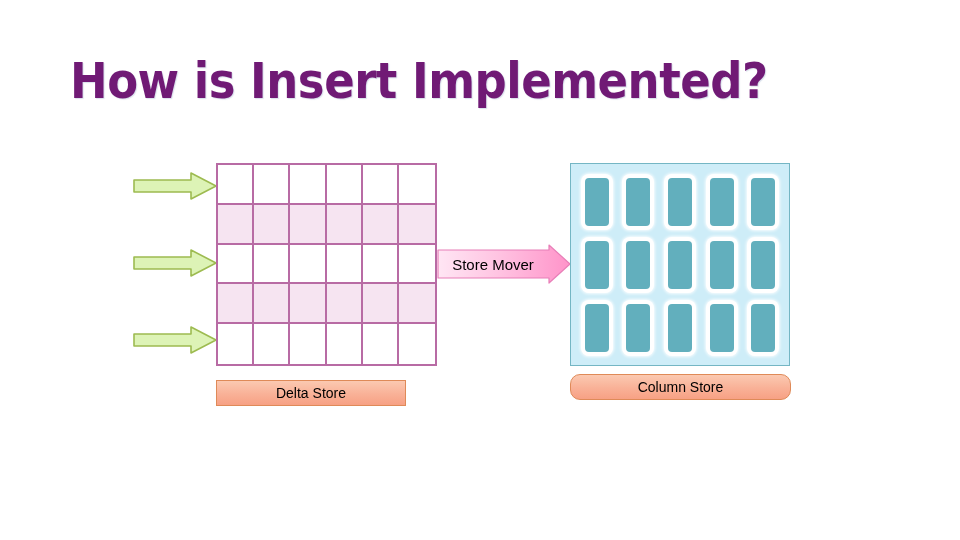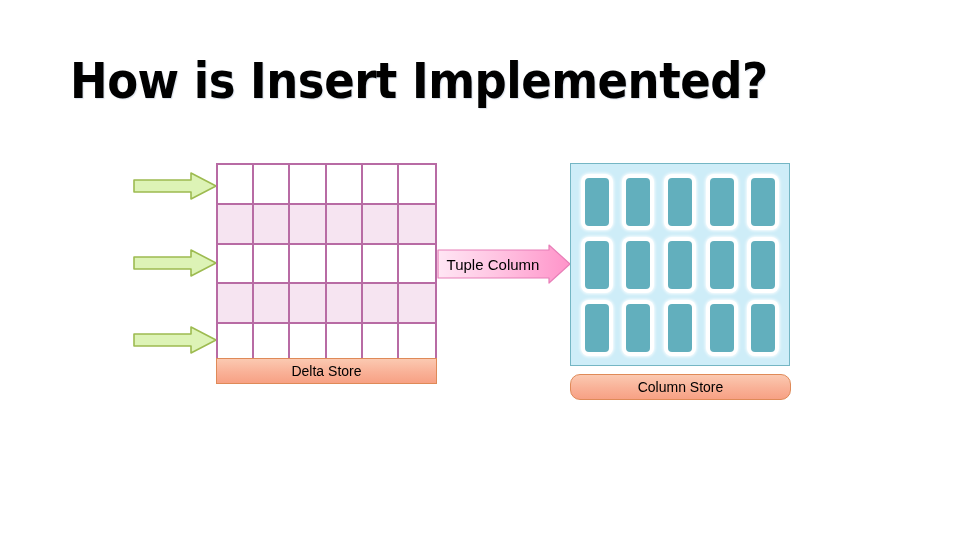--- a/index.html
+++ b/index.html
@@ -27,21 +27,21 @@
   #title {
     position: absolute;
     left: 70px;
     top: 52px;
     width: 830px;
     font-family: "DejaVu Sans Condensed", "Liberation Sans Narrow", "Liberation Sans", sans-serif;
     font-size: 50px;
     font-weight: 700;
     line-height: 58px;
     letter-spacing: -0.5px;
-    color: #000000;
+    color: #701a75;
     white-space: nowrap;
     text-shadow: 1px 1px 1px rgba(150,170,200,0.35);
   }
 
   
   .green-arrow {
     position: absolute;
     width: 84px;
     height: 28px;
   }
@@ -133,21 +133,21 @@
     border: 1px solid #DF8A58;
     background: linear-gradient(to bottom, #FBC9B1 0%, #F9B197 55%, #F7A184 100%);
     display: flex;
     align-items: center;
     justify-content: center;
     font-family: "Liberation Sans", sans-serif;
     font-size: 14px;
     color: #000000;
     white-space: nowrap;
   }
-  #delta-caption  { left: 216px; top: 358px; width: 221px; }
+  #delta-caption  { left: 216px; top: 380px; width: 190px; }
   #column-caption { left: 570px; top: 374px; width: 221px; border-radius: 10px; }
 </style>
 </head>
 <body>
 
 <div id="slide">
 
   <div id="title">How is Insert Implemented?</div>
 
   <div class="green-arrow" style="left:133px; top:172px;">
@@ -209,21 +209,21 @@
     <svg viewBox="0 0 134 40" xmlns="http://www.w3.org/2000/svg">
       <defs>
         <linearGradient id="pinkGrad" x1="0" y1="0" x2="1" y2="0">
           <stop offset="0%" stop-color="#FFE6F4"></stop>
           <stop offset="45%" stop-color="#FFC4E2"></stop>
           <stop offset="100%" stop-color="#FF93C9"></stop>
         </linearGradient>
       </defs>
       <polygon points="1,6 112,6 112,1 133,20 112,39 112,34 1,34" fill="url(#pinkGrad)" stroke="#E87FB8" stroke-width="1.2" stroke-linejoin="round"></polygon>
     </svg>
-    <div id="tuple-mover-label">Tuple Column</div>
+    <div id="tuple-mover-label">Store Mover</div>
   </div>
 
   <div id="column-store">
     <div class="colcell">
         <div class="block"></div>
       </div>
     <div class="colcell">
         <div class="block"></div>
       </div>
     <div class="colcell">

